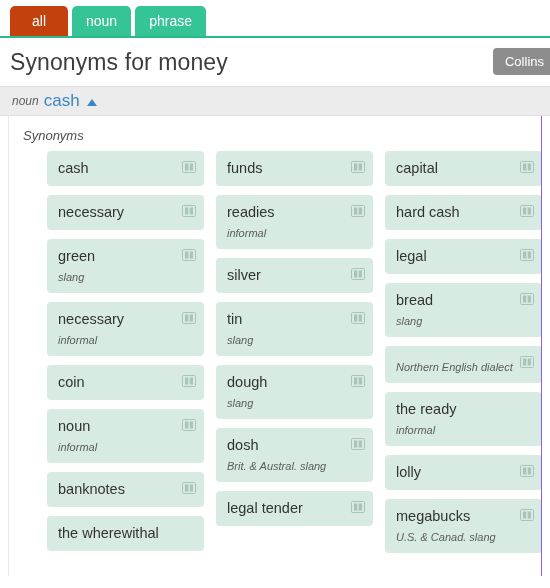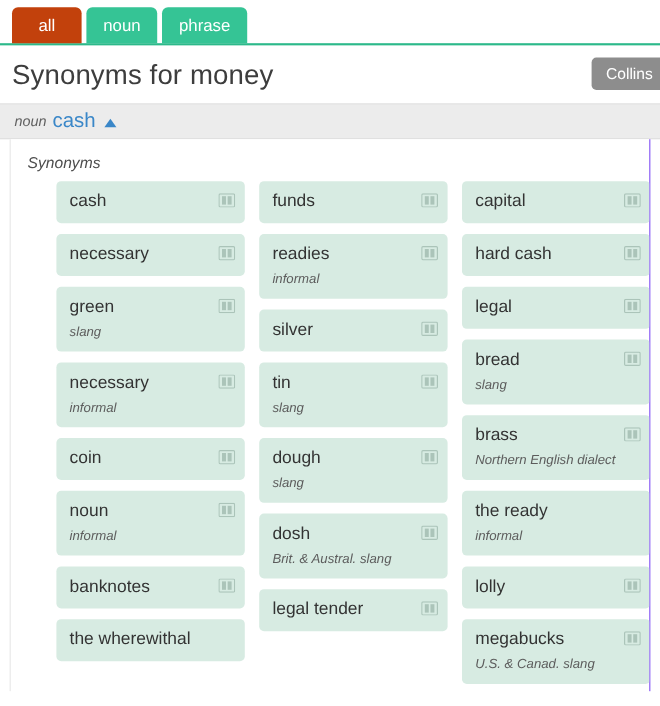--- a/index.html
+++ b/index.html
@@ -384,21 +384,20 @@
           <div class="syn-label">slang</div>
           <span class="book-icon">
             <svg viewBox="0 0 14 12" width="14" height="12">
               <rect x="0.5" y="0.5" width="13" height="11" rx="1" fill="none" stroke="#6f8f82" stroke-width="1"></rect>
               <rect x="3" y="2.5" width="3.3" height="7" fill="#6f8f82"></rect>
               <rect x="7.7" y="2.5" width="3.3" height="7" fill="#6f8f82"></rect>
             </svg>
           </span>
         </div>
         <div class="syn-card">
-          <div class="syn-word">brass</div>
           <div class="syn-label">Northern English dialect</div>
           <span class="book-icon">
             <svg viewBox="0 0 14 12" width="14" height="12">
               <rect x="0.5" y="0.5" width="13" height="11" rx="1" fill="none" stroke="#6f8f82" stroke-width="1"></rect>
               <rect x="3" y="2.5" width="3.3" height="7" fill="#6f8f82"></rect>
               <rect x="7.7" y="2.5" width="3.3" height="7" fill="#6f8f82"></rect>
             </svg>
           </span>
         </div>
         <div class="syn-card">

